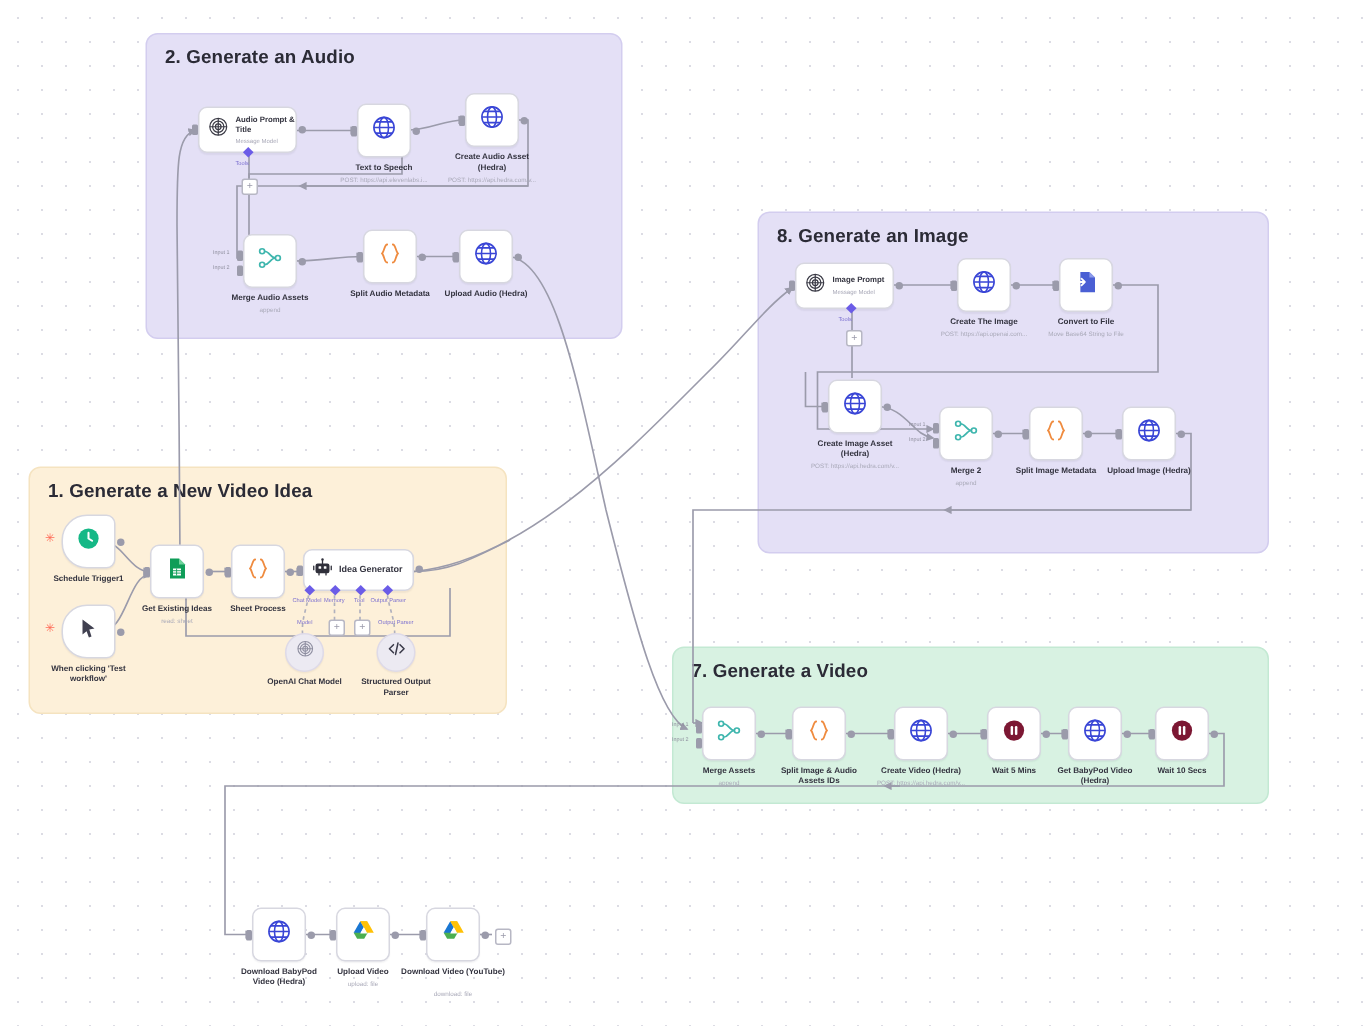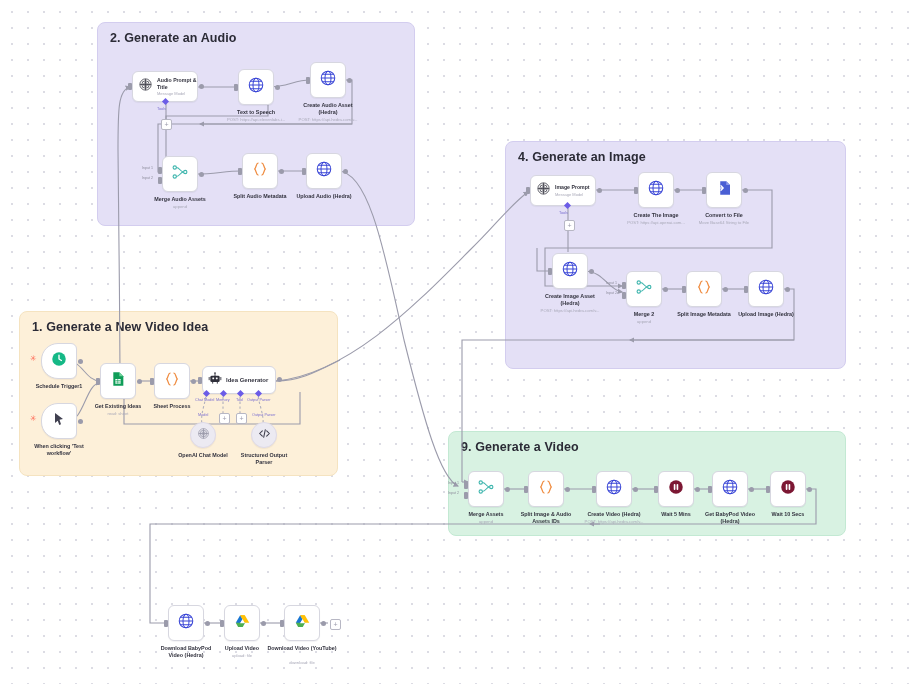--- a/index.html
+++ b/index.html
@@ -76,29 +76,29 @@
 </head>
 <body>
 
 <div id="canvas">
 
   <div class="group g-purple" style="left:97px;top:22px;width:318px;height:204px;">
     <div class="g-title">2. Generate an Audio</div>
   </div>
 
   <div class="group g-purple" style="left:505px;top:141px;width:341px;height:228px;">
-    <div class="g-title">4. Generate an Image</div>
+    <div class="g-title">8. Generate an Image</div>
   </div>
 
   <div class="group g-yellow" style="left:19px;top:311px;width:319px;height:165px;">
     <div class="g-title">1. Generate a New Video Idea</div>
   </div>
 
   <div class="group g-green" style="left:448px;top:431px;width:398px;height:105px;">
-    <div class="g-title">9. Generate a Video</div>
+    <div class="g-title">7. Generate a Video</div>
   </div>
 
 
   <svg class="edges">
     <defs>
       <marker id="ar" markerWidth="5" markerHeight="5" refX="4" refY="2.5" orient="auto">
         <path d="M0,0 L5,2.5 L0,5 z" class="arrow"></path>
       </marker>
     </defs>
 

